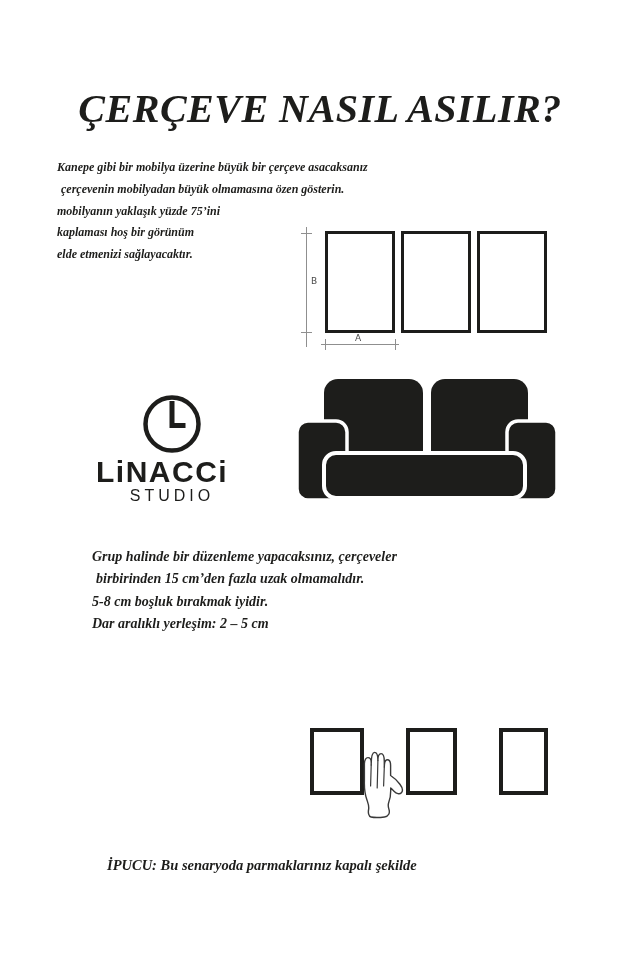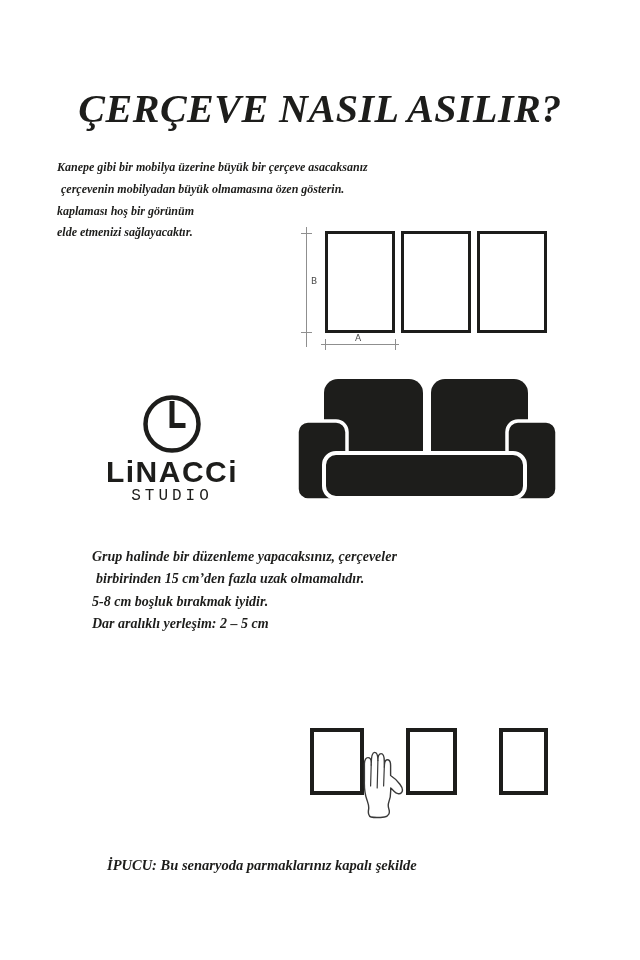--- a/index.html
+++ b/index.html
@@ -27,40 +27,41 @@
   .frame{position:absolute;box-sizing:border-box;border:3px solid #1d1d1b;background:#fff;}
   .dimline{position:absolute;background:#8f8f8f;}
   .dimlabel{
     position:absolute;font-family:"DejaVu Sans","Liberation Sans",sans-serif;
     font-size:9px;font-style:normal;font-weight:400;color:#4a4a4a;line-height:10px;
   }
   
   .frame-b{position:absolute;box-sizing:border-box;border:4px solid #1d1d1b;background:#fff;}
   
   .wordmark{
-    left:96px;top:456px;width:152px;text-align:center;
+    left:96px;top:456px;width:152px;text-align:left;
     font-family:"Liberation Sans","DejaVu Sans",sans-serif;
     font-weight:700;font-size:30px;line-height:32px;letter-spacing:1.5px;
   }
   .studio{
     left:96px;top:487px;width:152px;text-align:center;
-    font-family:Liberation Mono, monospace;
+    font-family:Liberation Sans, sans-serif;
     font-weight:400;font-size:16px;line-height:18px;letter-spacing:4px;
   }
 </style>
 </head>
 <body>
 
 <div class="page">
 
   <div class="abs title">ÇERÇEVE NASIL ASILIR?</div>
 
   <div class="abs textblock intro">
     <div>Kanepe gibi bir mobilya üzerine büyük bir çerçeve asacaksanız</div>
     <div class="ind1">çerçevenin mobilyadan büyük olmamasına özen gösterin.</div>
+    <div>mobilyanın yaklaşık yüzde 75’ini</div>
     <div>kaplaması hoş bir görünüm</div>
     <div>elde etmenizi sağlayacaktır.</div>
   </div>
 
   <div class="abs" style="left:0;top:0;width:0;height:0;">
 
     <div class="dimline" style="left:306px;top:227px;width:1px;height:120px;"></div>
     <div class="dimline" style="left:301px;top:233px;width:11px;height:1px;"></div>
     <div class="dimline" style="left:301px;top:332px;width:11px;height:1px;"></div>
     <div class="dimlabel" style="left:311px;top:276px;">B</div>

